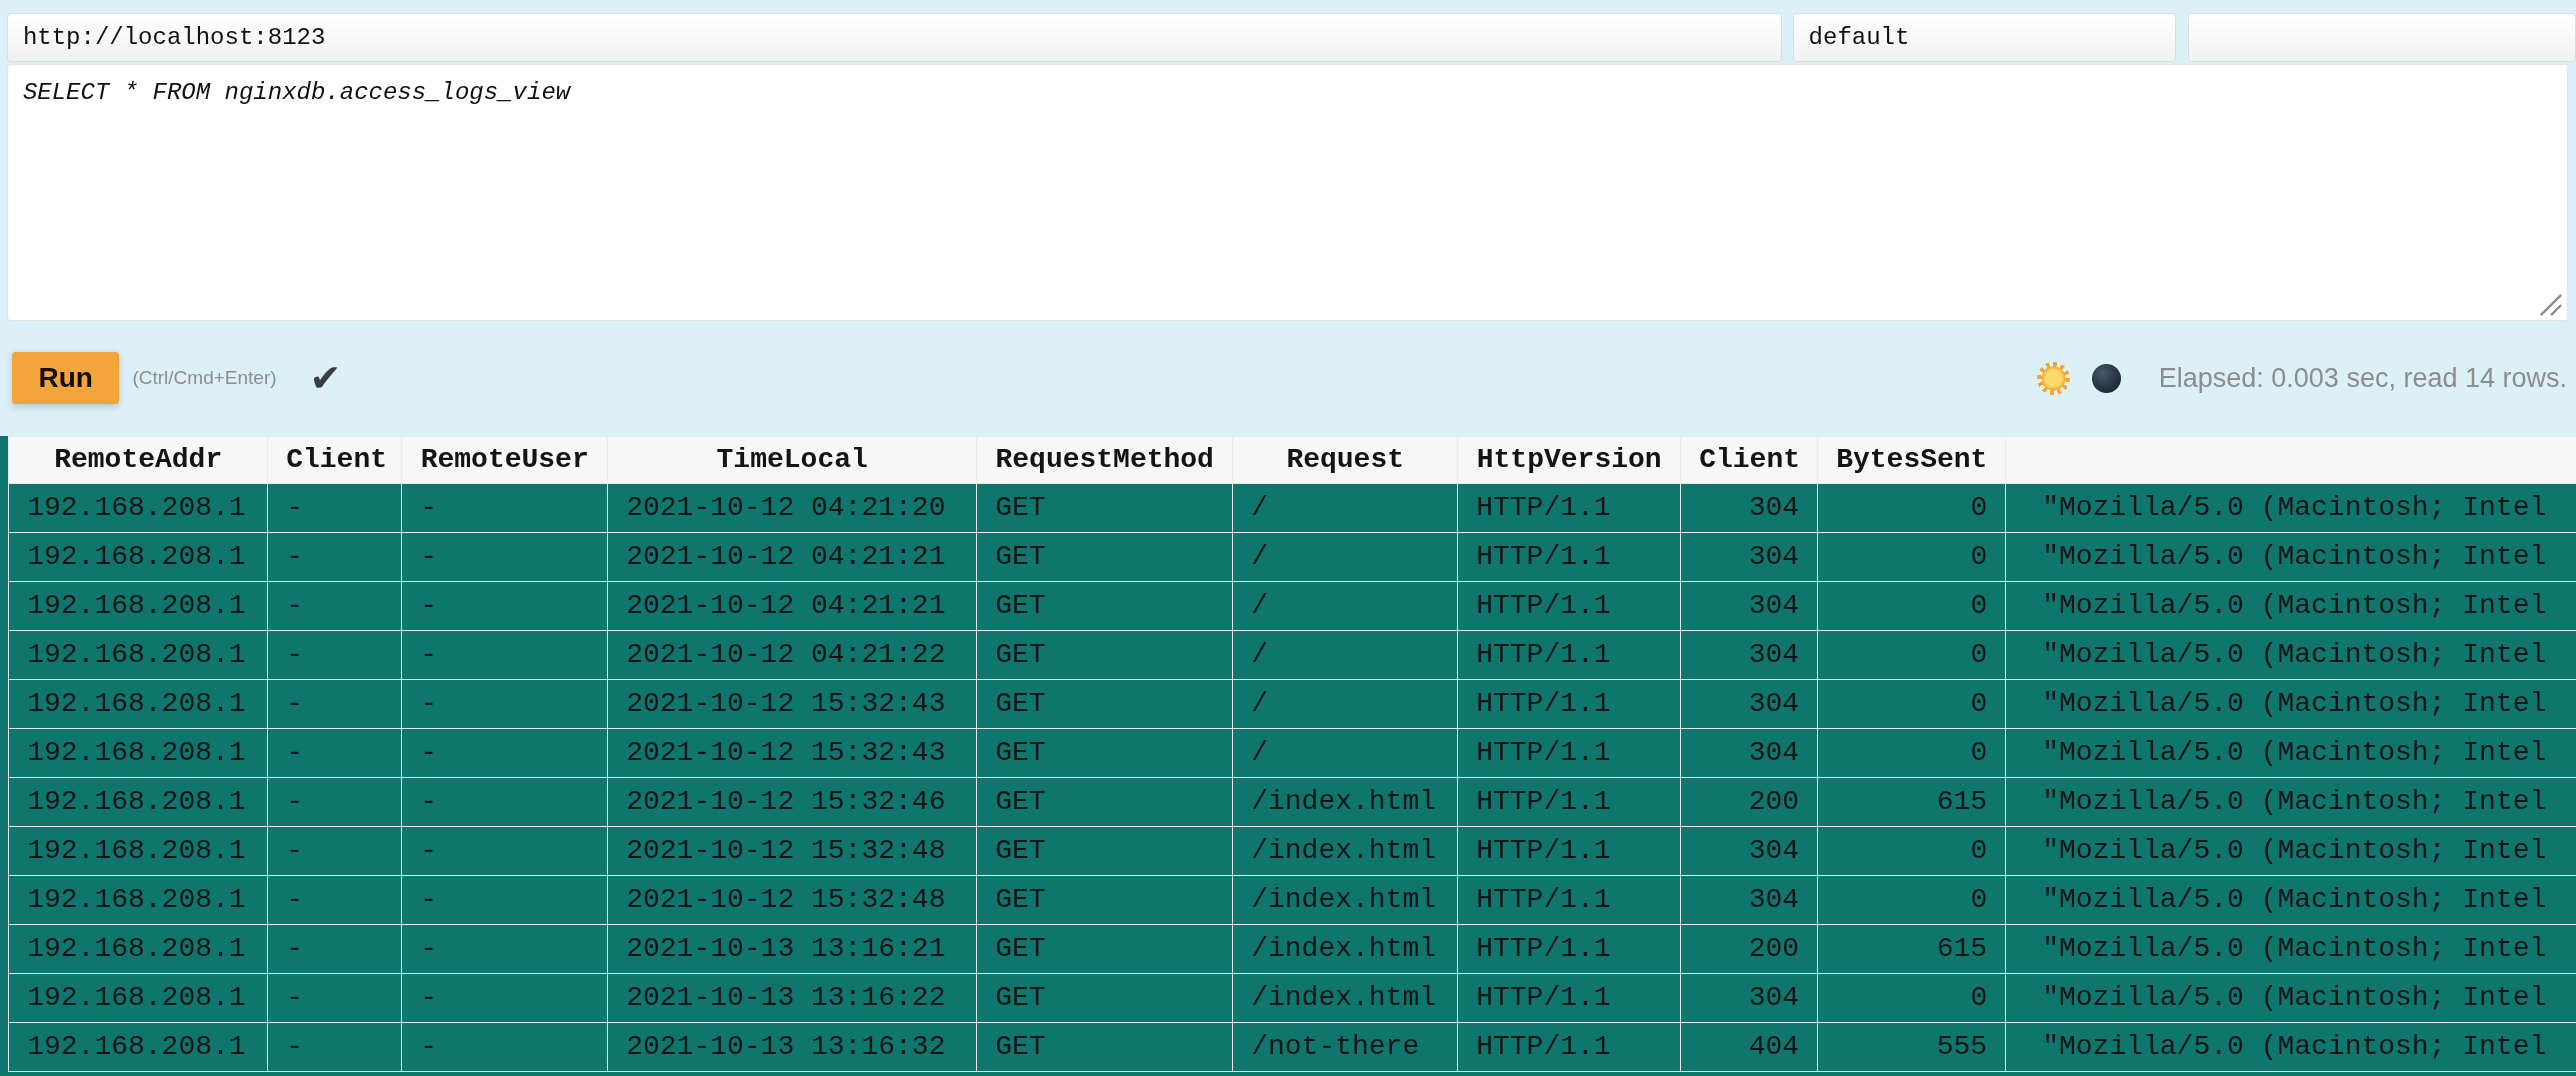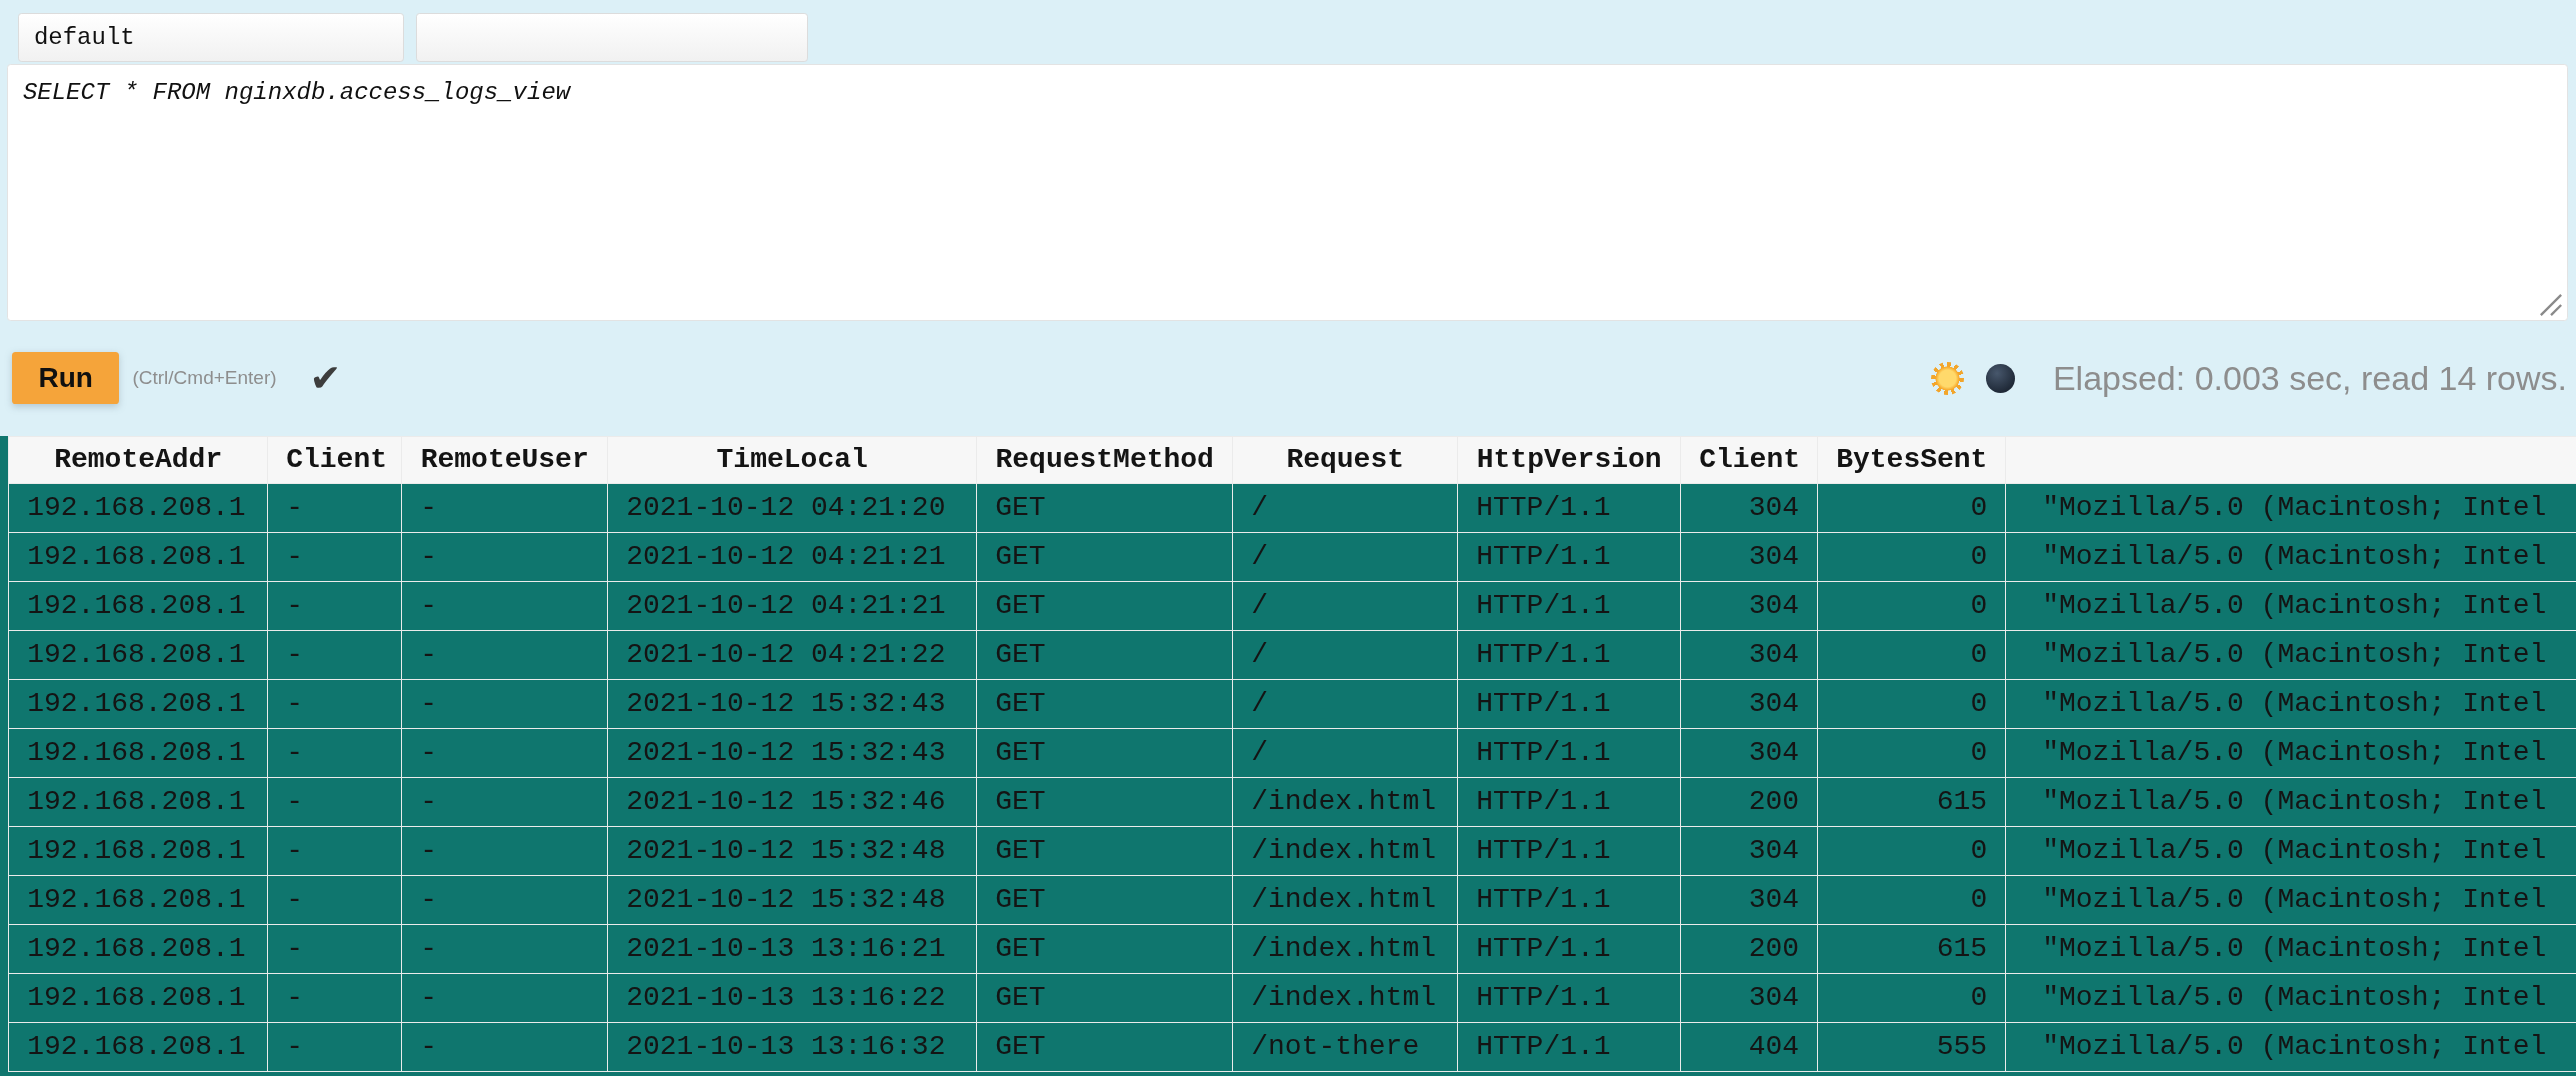--- a/index.html
+++ b/index.html
@@ -56,21 +56,21 @@
     background:
       radial-gradient(circle at 50% 50%, #FFD96B 0 36%, #F7A82A 50%, rgba(0,0,0,0) 53%),
       repeating-conic-gradient(#F2A52B 0deg 13deg, rgba(0,0,0,0) 13deg 30deg);
   }
   .moon-icon{
     width:29px;height:29px;display:inline-block;border-radius:50%;cursor:pointer;
     margin-left:22px;
     background:radial-gradient(circle at 38% 32%, #47576C, #1F2937 72%);
   }
   .query-stats{
-    font-family:"Liberation Sans",sans-serif;font-size:34px;color:#8D8D8D;
+    font-family:"Liberation Sans",sans-serif;font-size:27px;color:#8D8D8D;
     margin-left:38px;
   }
   
   .results{background:#0f766e;height:640px;padding-left:8.2px;overflow:hidden;}
   table.results-table{
     border-collapse:collapse;table-layout:fixed;width:2837px;
     font-size:28px;color:#141414;
   }
   col.c1{width:259px;}  col.c2{width:134px;}  col.c3{width:206px;}
   col.c4{width:369px;}  col.c5{width:256px;}  col.c6{width:225px;}
@@ -85,20 +85,21 @@
   }
   .results-table td{height:49px;}
   .results-table td.left{text-align:left;}
   .results-table td.right{text-align:right;}
   .results-table td.ua{padding-left:36px;}
 </style>
 </head>
 <body>
 
 <div class="inputs">
+  <input class="url-input" type="text" value="http://localhost:8123" style="">
   <input class="user-input" type="text" value="default" style="">
   <input class="password-input" type="password" value="" style="">
 </div>
 
 <div class="query-wrap">
   <textarea class="query" spellcheck="false" style="">SELECT * FROM nginxdb.access_logs_view</textarea>
   <span class="resize-grip">
     <svg width="24" height="24" viewBox="0 0 26 26">
       <line x1="2" y1="24" x2="24" y2="2" stroke="#8A8A8A" stroke-width="2.5"></line>
       <line x1="13" y1="24" x2="24" y2="13" stroke="#8A8A8A" stroke-width="2.5"></line>

